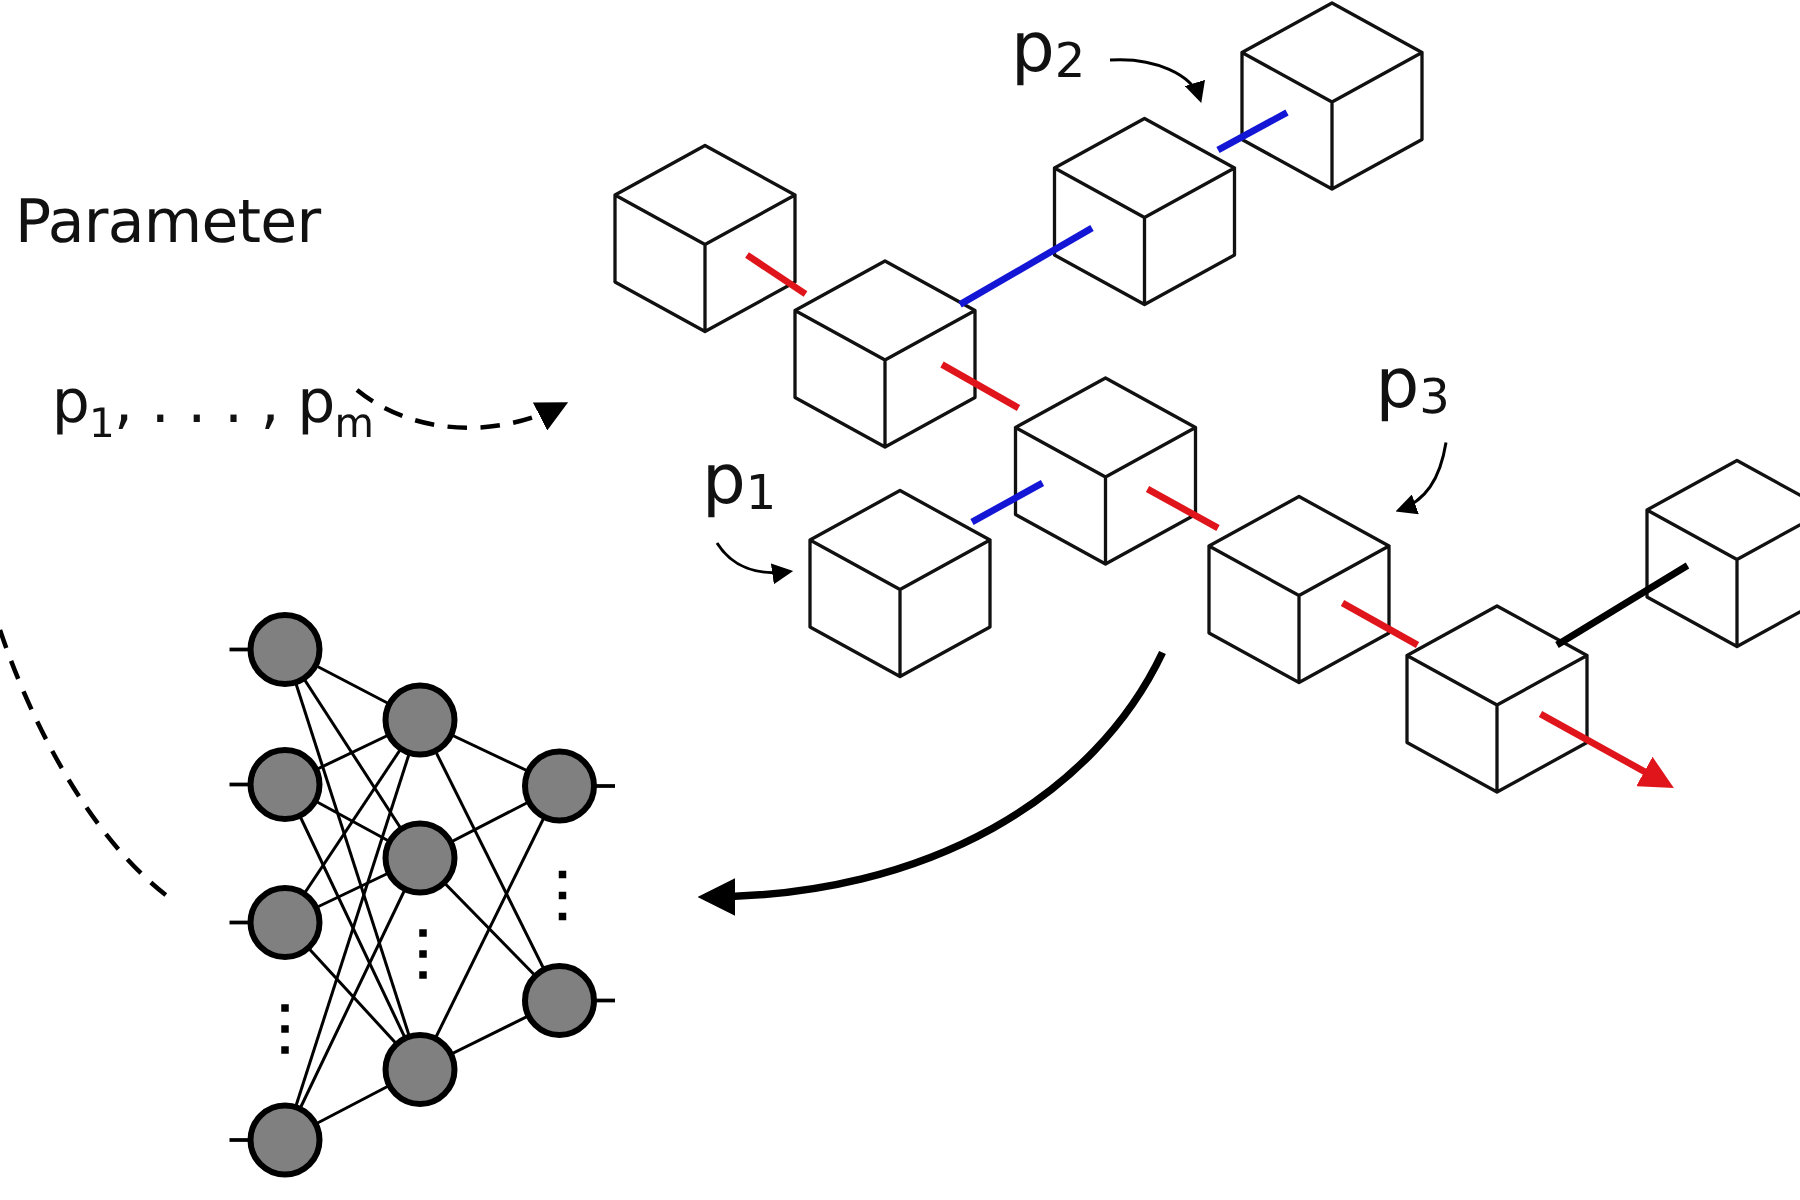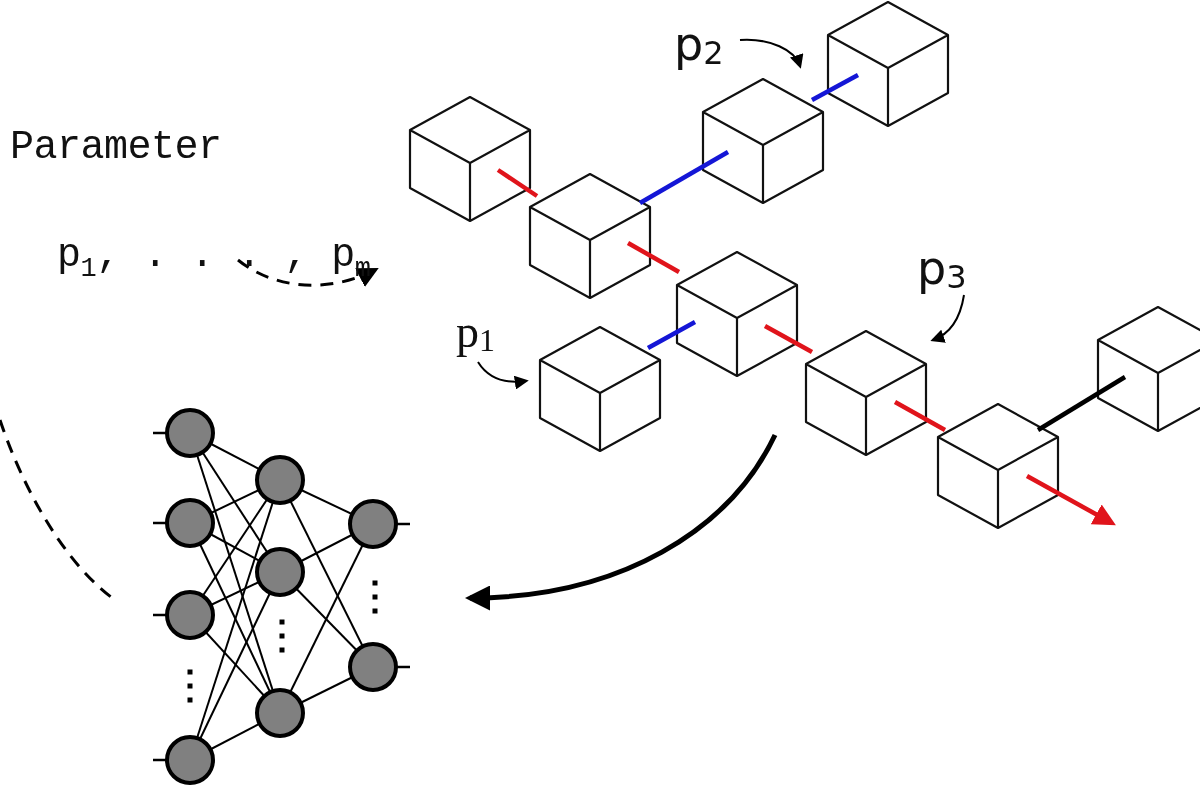--- a/index.html
+++ b/index.html
@@ -1,22 +1,22 @@
 <!DOCTYPE html>
 <html><head>
 <meta charset="utf-8">
 <style>
   html, body { margin:0; padding:0; background:#ffffff; }
   body { width:1200px; height:800px; overflow:hidden; position:relative;
          font-family:"DejaVu Sans", sans-serif; }
   #canvas { position:absolute; left:0; top:0; width:1200px; height:800px; }
   .lbl { position:absolute; color:#111; font-family:"DejaVu Sans", sans-serif; }
-  .lbl-main { font-size:40px; line-height:40px; letter-spacing:-0.5px;font-family:Liberation Mono, monospace; }
+  .lbl-main { font-size:40px; line-height:40px; letter-spacing:-0.5px; }
   .sub { font-size:27px; position:relative; top:10px; }
-  .p-label { font-size:46px; line-height:46px;margin-top:13px; }
+  .p-label { font-size:46px; line-height:46px; }
 </style>
 </head>
 <body>
 
 <svg id="canvas" width="1200" height="800" viewBox="0 0 1200 800" xmlns="http://www.w3.org/2000/svg">
   <defs>
     <marker id="ah-black" viewBox="0 0 10 10" refX="8" refY="5" markerWidth="7" markerHeight="7" orient="auto-start-reverse">
       <path d="M0,0 L10,5 L0,10 z" fill="#000"></path>
     </marker>
     <marker id="ah-big" viewBox="0 0 10 10" refX="8" refY="5" markerWidth="5" markerHeight="5" orient="auto-start-reverse">
@@ -147,27 +147,27 @@
       <g>
         <rect x="372.5" y="580.5" width="5" height="5" fill="#000"></rect>
         <rect x="372.5" y="594.5" width="5" height="5" fill="#000"></rect>
         <rect x="372.5" y="608.5" width="5" height="5" fill="#000"></rect>
       </g>
     </g>
 </svg>
 
 <div class="lbl lbl-main" style="left:10px; top:128px;">Parameter</div>
 
-<div class="lbl lbl-main" style="left:10px; top:196px; white-space:pre;">
+<div class="lbl lbl-main" style="left:10px; top:208px; white-space:pre;">
   <span>p</span><span class="sub">1</span><span>, . . . , </span><span>p</span><span class="sub">m</span>
 </div>
 
 <div class="lbl p-label" style="left:674px; top:8px;">
   <span>p</span><span class="sub" style="font-size:32px; top:4px;">2</span>
 </div>
 
-<div class="lbl p-label" style="left:456px; top:296px;font-family:Liberation Serif, serif;">
+<div class="lbl p-label" style="left:468px; top:296px;">
   <span>p</span><span class="sub" style="font-size:32px; top:4px;">1</span>
 </div>
 
 <div class="lbl p-label" style="left:917px; top:232px;">
   <span>p</span><span class="sub" style="font-size:32px; top:4px;">3</span>
 </div>
 
 </body></html>

